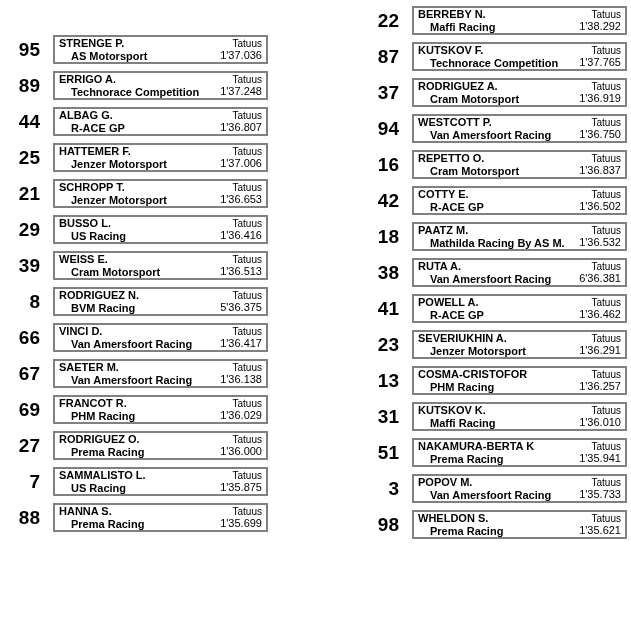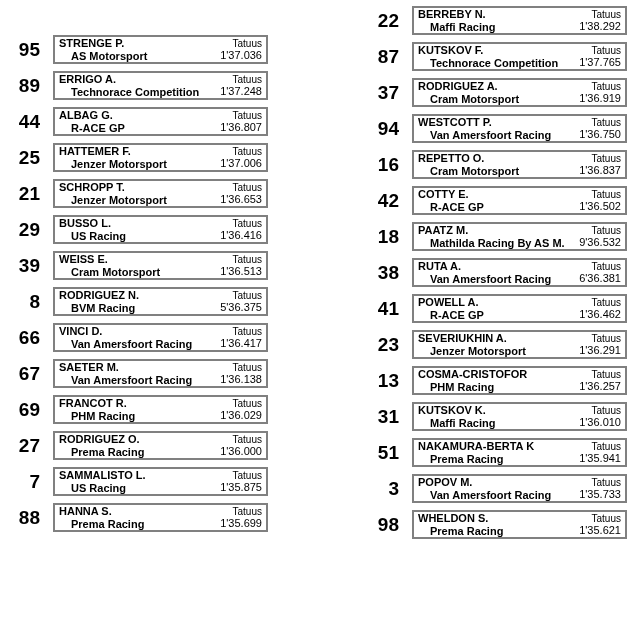--- a/index.html
+++ b/index.html
@@ -200,21 +200,21 @@
       <div class="car">Tatuus</div>
       <div class="time">1'36.502</div>
     </div>
   </div>
     <div class="entry">
     <div class="num">18</div>
     <div class="box">
       <div class="name">PAATZ M.</div>
       <div class="team">Mathilda Racing By AS M.</div>
       <div class="car">Tatuus</div>
-      <div class="time">9'36.532</div>
+      <div class="time">1'36.532</div>
     </div>
   </div>
     <div class="entry">
     <div class="num">38</div>
     <div class="box">
       <div class="name">RUTA A.</div>
       <div class="team">Van Amersfoort Racing</div>
       <div class="car">Tatuus</div>
       <div class="time">6'36.381</div>
     </div>

